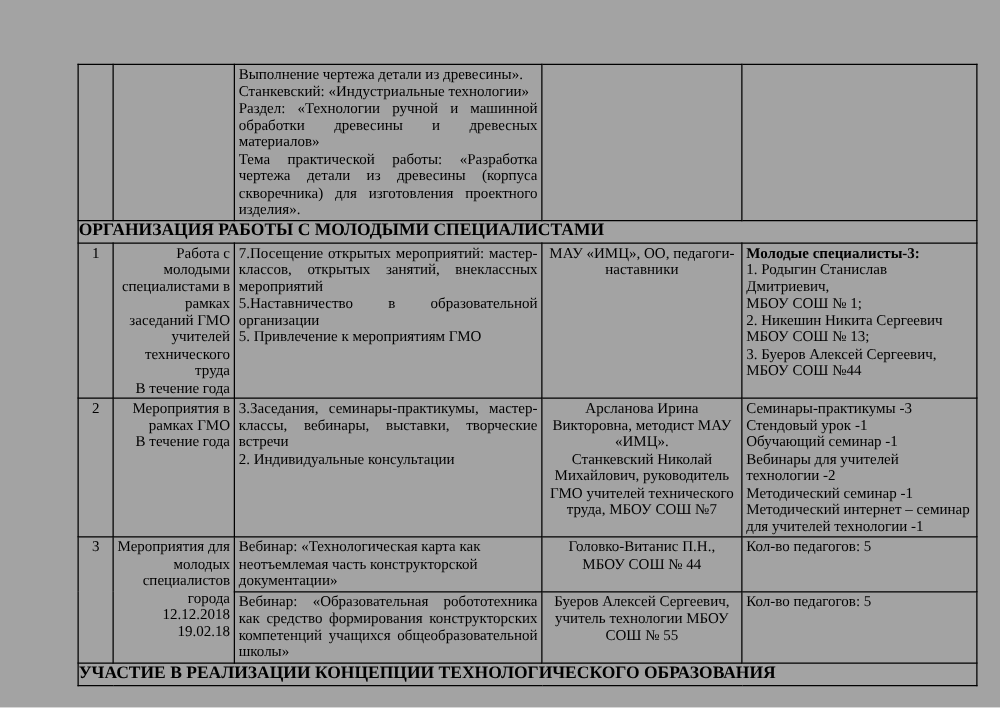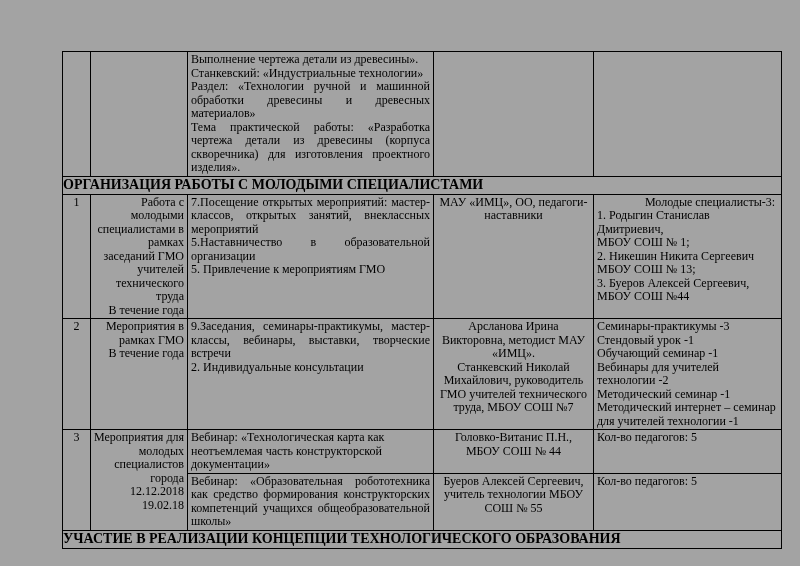--- a/index.html
+++ b/index.html
@@ -31,21 +31,21 @@
     font-size: 12px;
     line-height: 13.5px;
     overflow: hidden;
   }
   td.c-num { text-align: center; }
   td.c-act { text-align: right; white-space: pre-line; }
   td.c-resp { text-align: center; white-space: pre-line; }
   td.c-result { text-align: left; }
   .pre { white-space: pre-line; }
   .just { text-align: justify; }
-  .bold { font-weight: normal; margin-left: 48px; }
+  .bold { font-weight: bold; }
   td.c-content p {
     margin: 0;
     padding: 0;
   }
   tr.section-row td {
     text-align: left;
     font-weight: bold;
     font-size: 14px;
     vertical-align: middle;
     padding: 1px 0;
@@ -101,21 +101,21 @@
 3. Буеров Алексей Сергеевич,
 МБОУ СОШ №44</div>
         </td>
       </tr>
 
       <tr style="height:105px">
         <td class="c-num">2</td>
         <td class="c-act">Мероприятия в рамках ГМО
 В течение года</td>
         <td class="c-content">
-          <p class="just">9.Заседания, семинары-практикумы, мастер-классы, вебинары, выставки, творческие встречи</p>
+          <p class="just">3.Заседания, семинары-практикумы, мастер-классы, вебинары, выставки, творческие встречи</p>
           <p>2. Индивидуальные консультации</p>
         </td>
         <td class="c-resp">Арсланова Ирина Викторовна, методист МАУ «ИМЦ».
 Станкевский Николай Михайлович, руководитель ГМО учителей технического труда, МБОУ СОШ №7</td>
         <td class="c-result pre">Семинары-практикумы -3
 Стендовый урок -1
 Обучающий семинар -1
 Вебинары для учителей технологии -2
 Методический семинар -1
 Методический интернет – семинар для учителей технологии -1</td>

